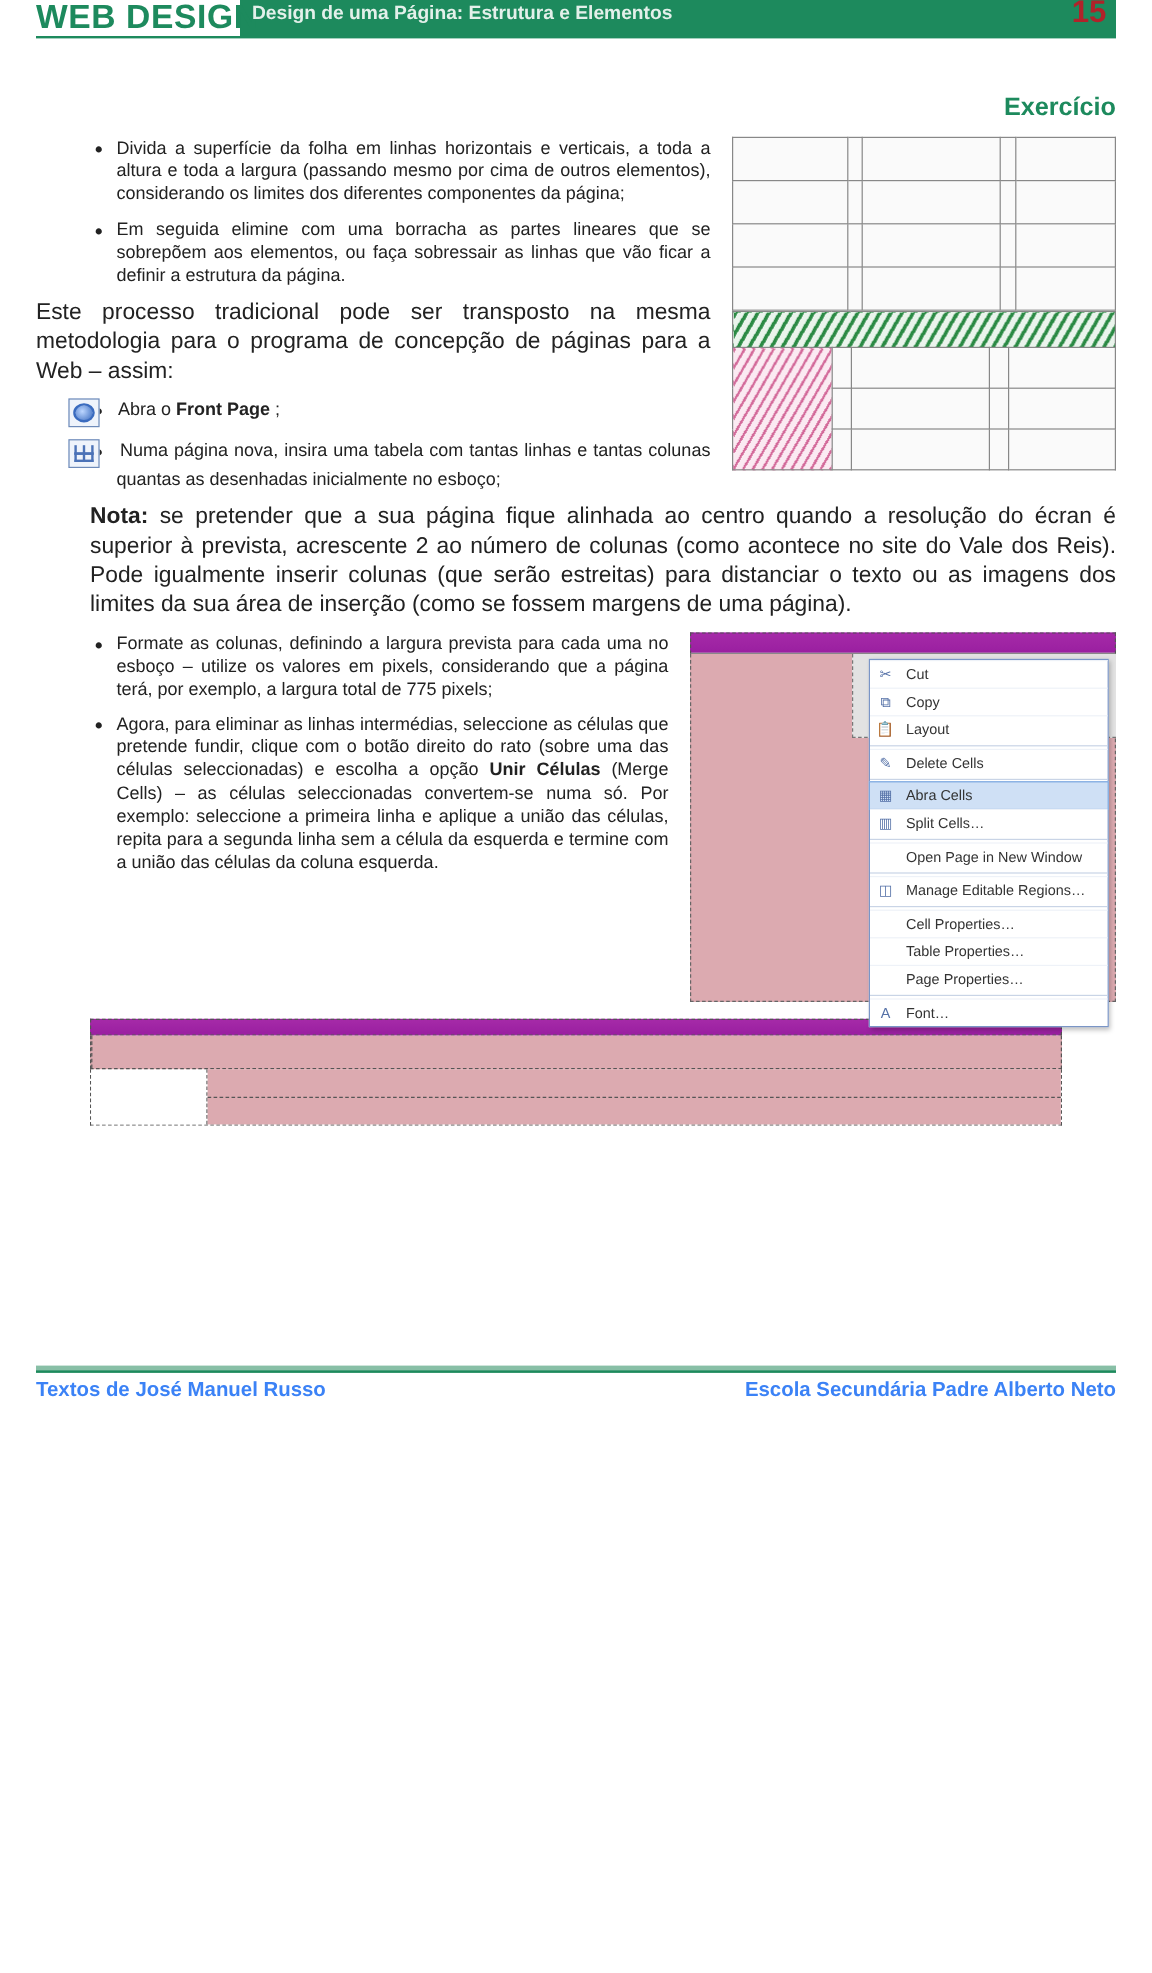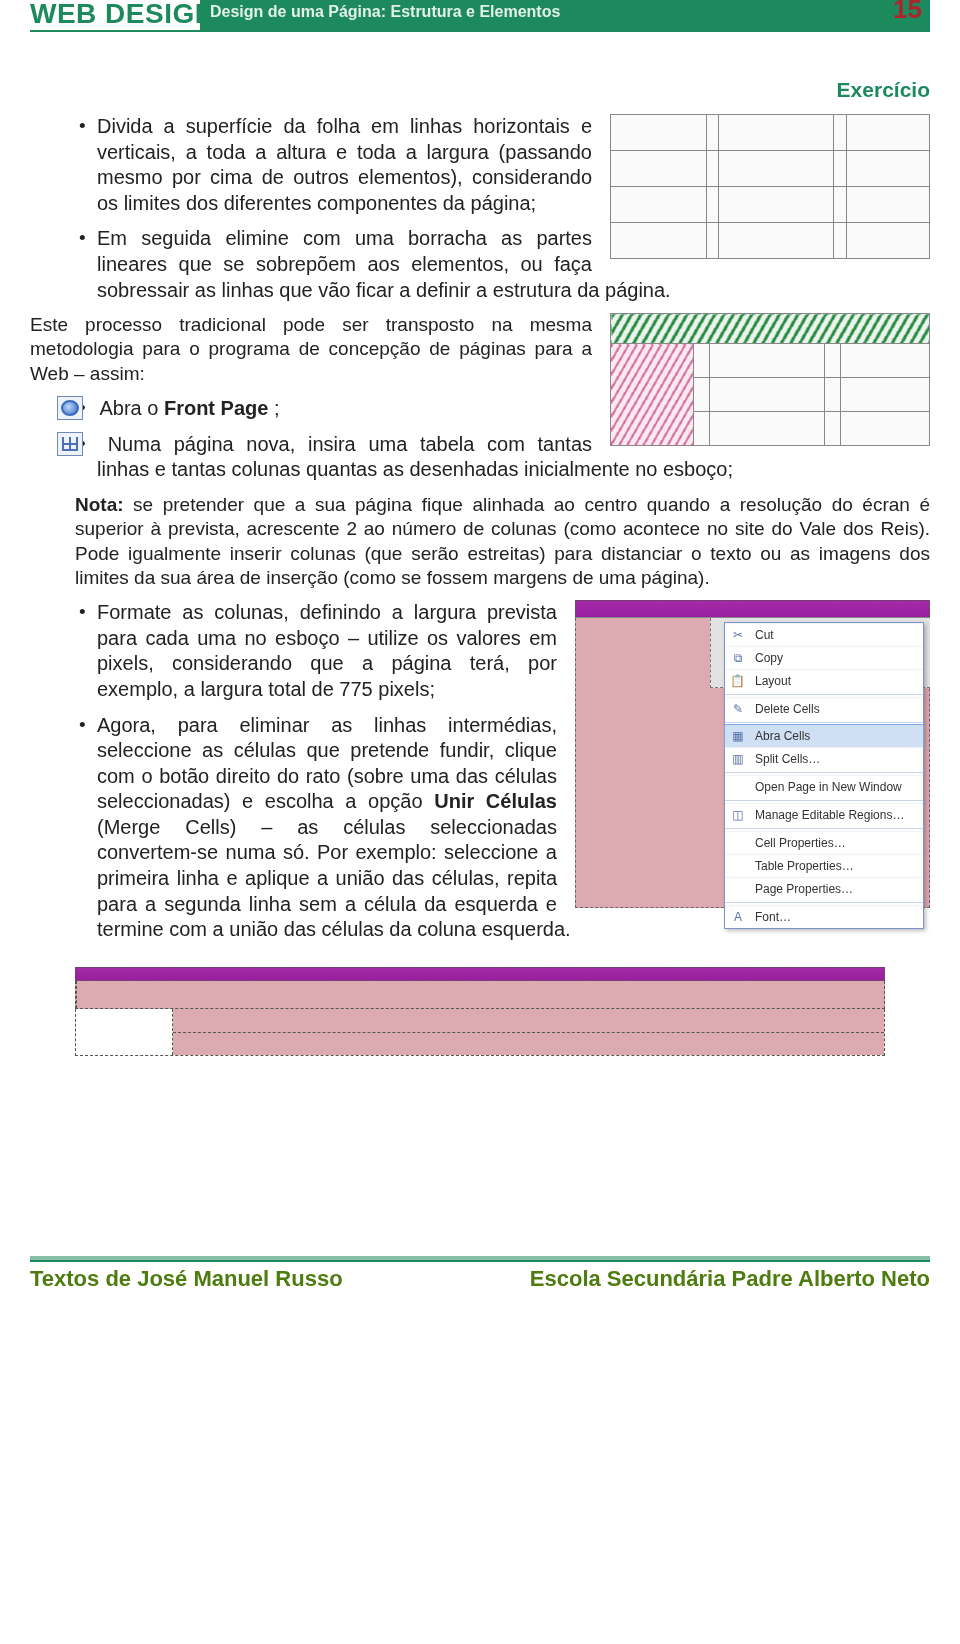--- a/index.html
+++ b/index.html
@@ -69,21 +69,21 @@
     text-align: right;
   }
   .bold { font-weight: 700; }
   .filename { font-family: "Trebuchet MS", sans-serif; font-weight: 700; color: #1d8a5d; }
   .bullet-list { margin: 0; padding: 0; list-style: none; }
   .bullet-list li {
     position: relative;
     padding-left: 22px;
     margin: 0 0 10px 0;
     line-height: 1.28;
-    font-size: 20px;
+    font-size: 15px;
   }
   .bullet-list li::before {
     content: "•";
     position: absolute;
     left: 4px; top: 0;
     font-size: 19px;
     color: #222;
   }
 
   
@@ -239,22 +239,22 @@
   }
   .footer-bar {
     height: 6px; background: #88bfa6;
     border-bottom: 2px solid #1d8a5d;
     margin-bottom: 4px;
   }
   .footer-row {
     display: flex; justify-content: space-between;
     font-family: "Trebuchet MS", Verdana, sans-serif;
     font-weight: 700;
-    color: #4d7c0f;
-    font-size: 22px;
+    color: #3b82f6;
+    font-size: 17px;
   }
 
   .indent { margin-left: 45px; }
   .justify { text-align: justify; }
 </style>
 </head>
 <body>
 
 <div class="page">
 

